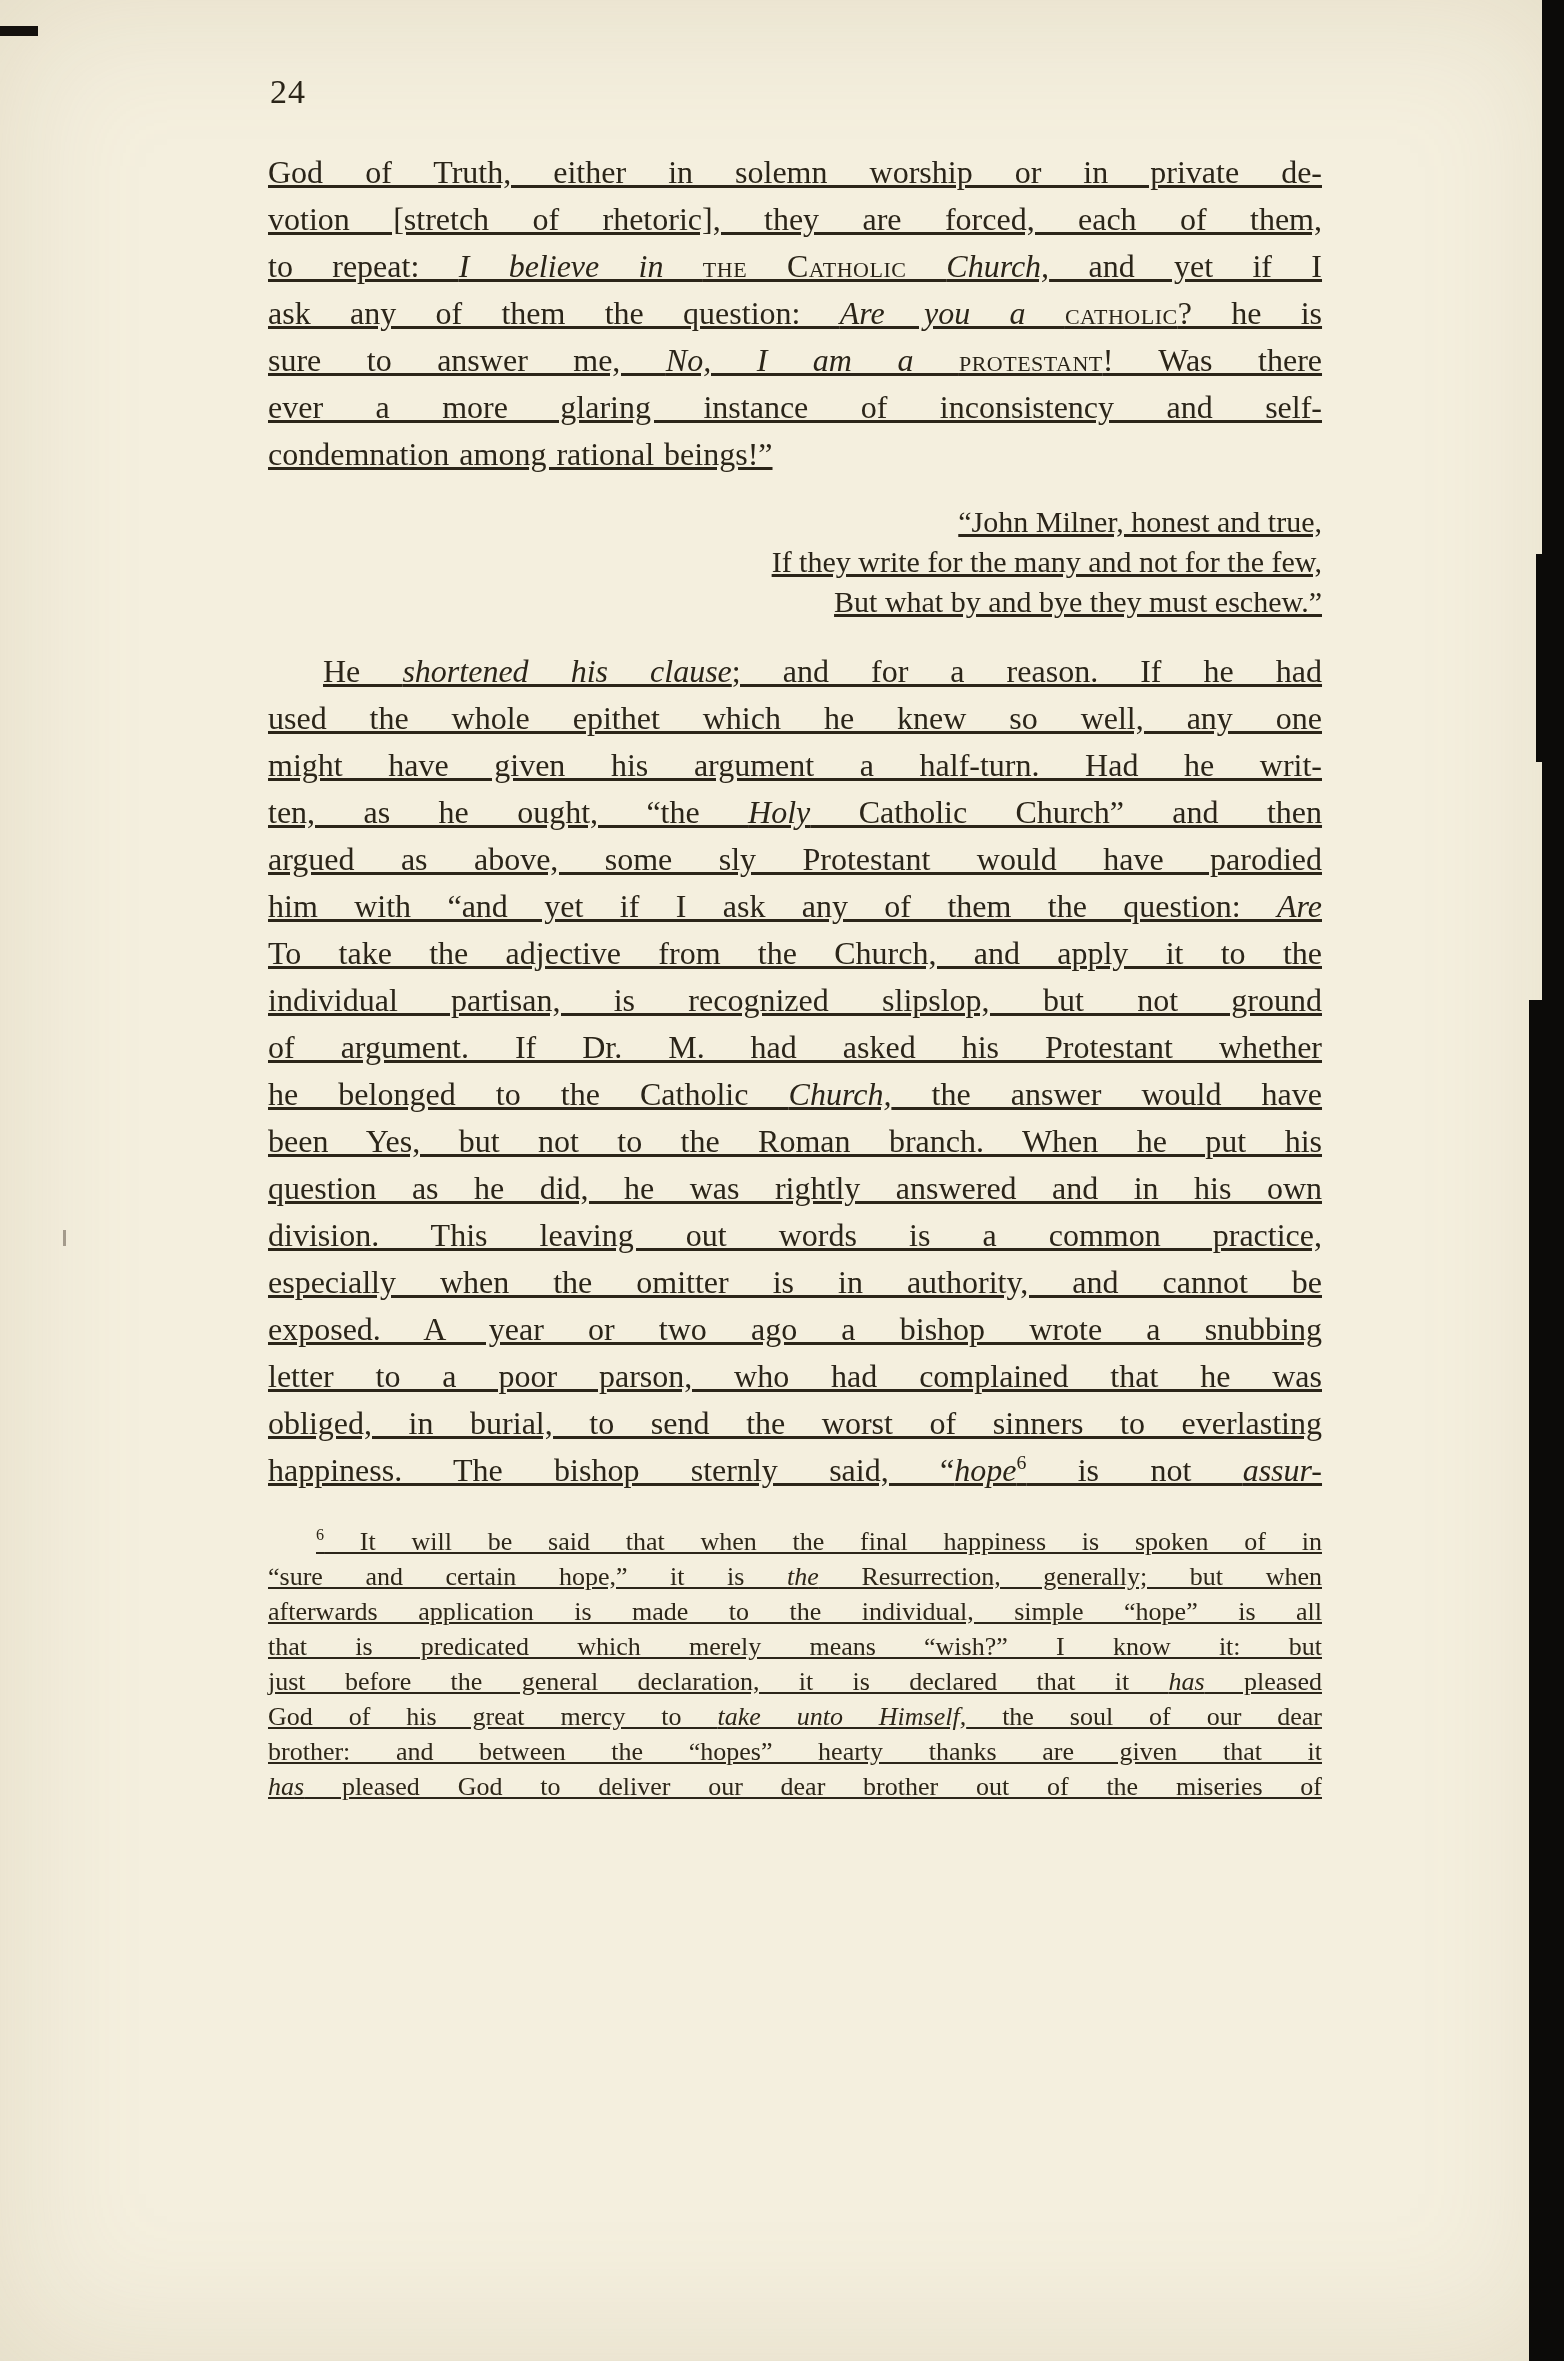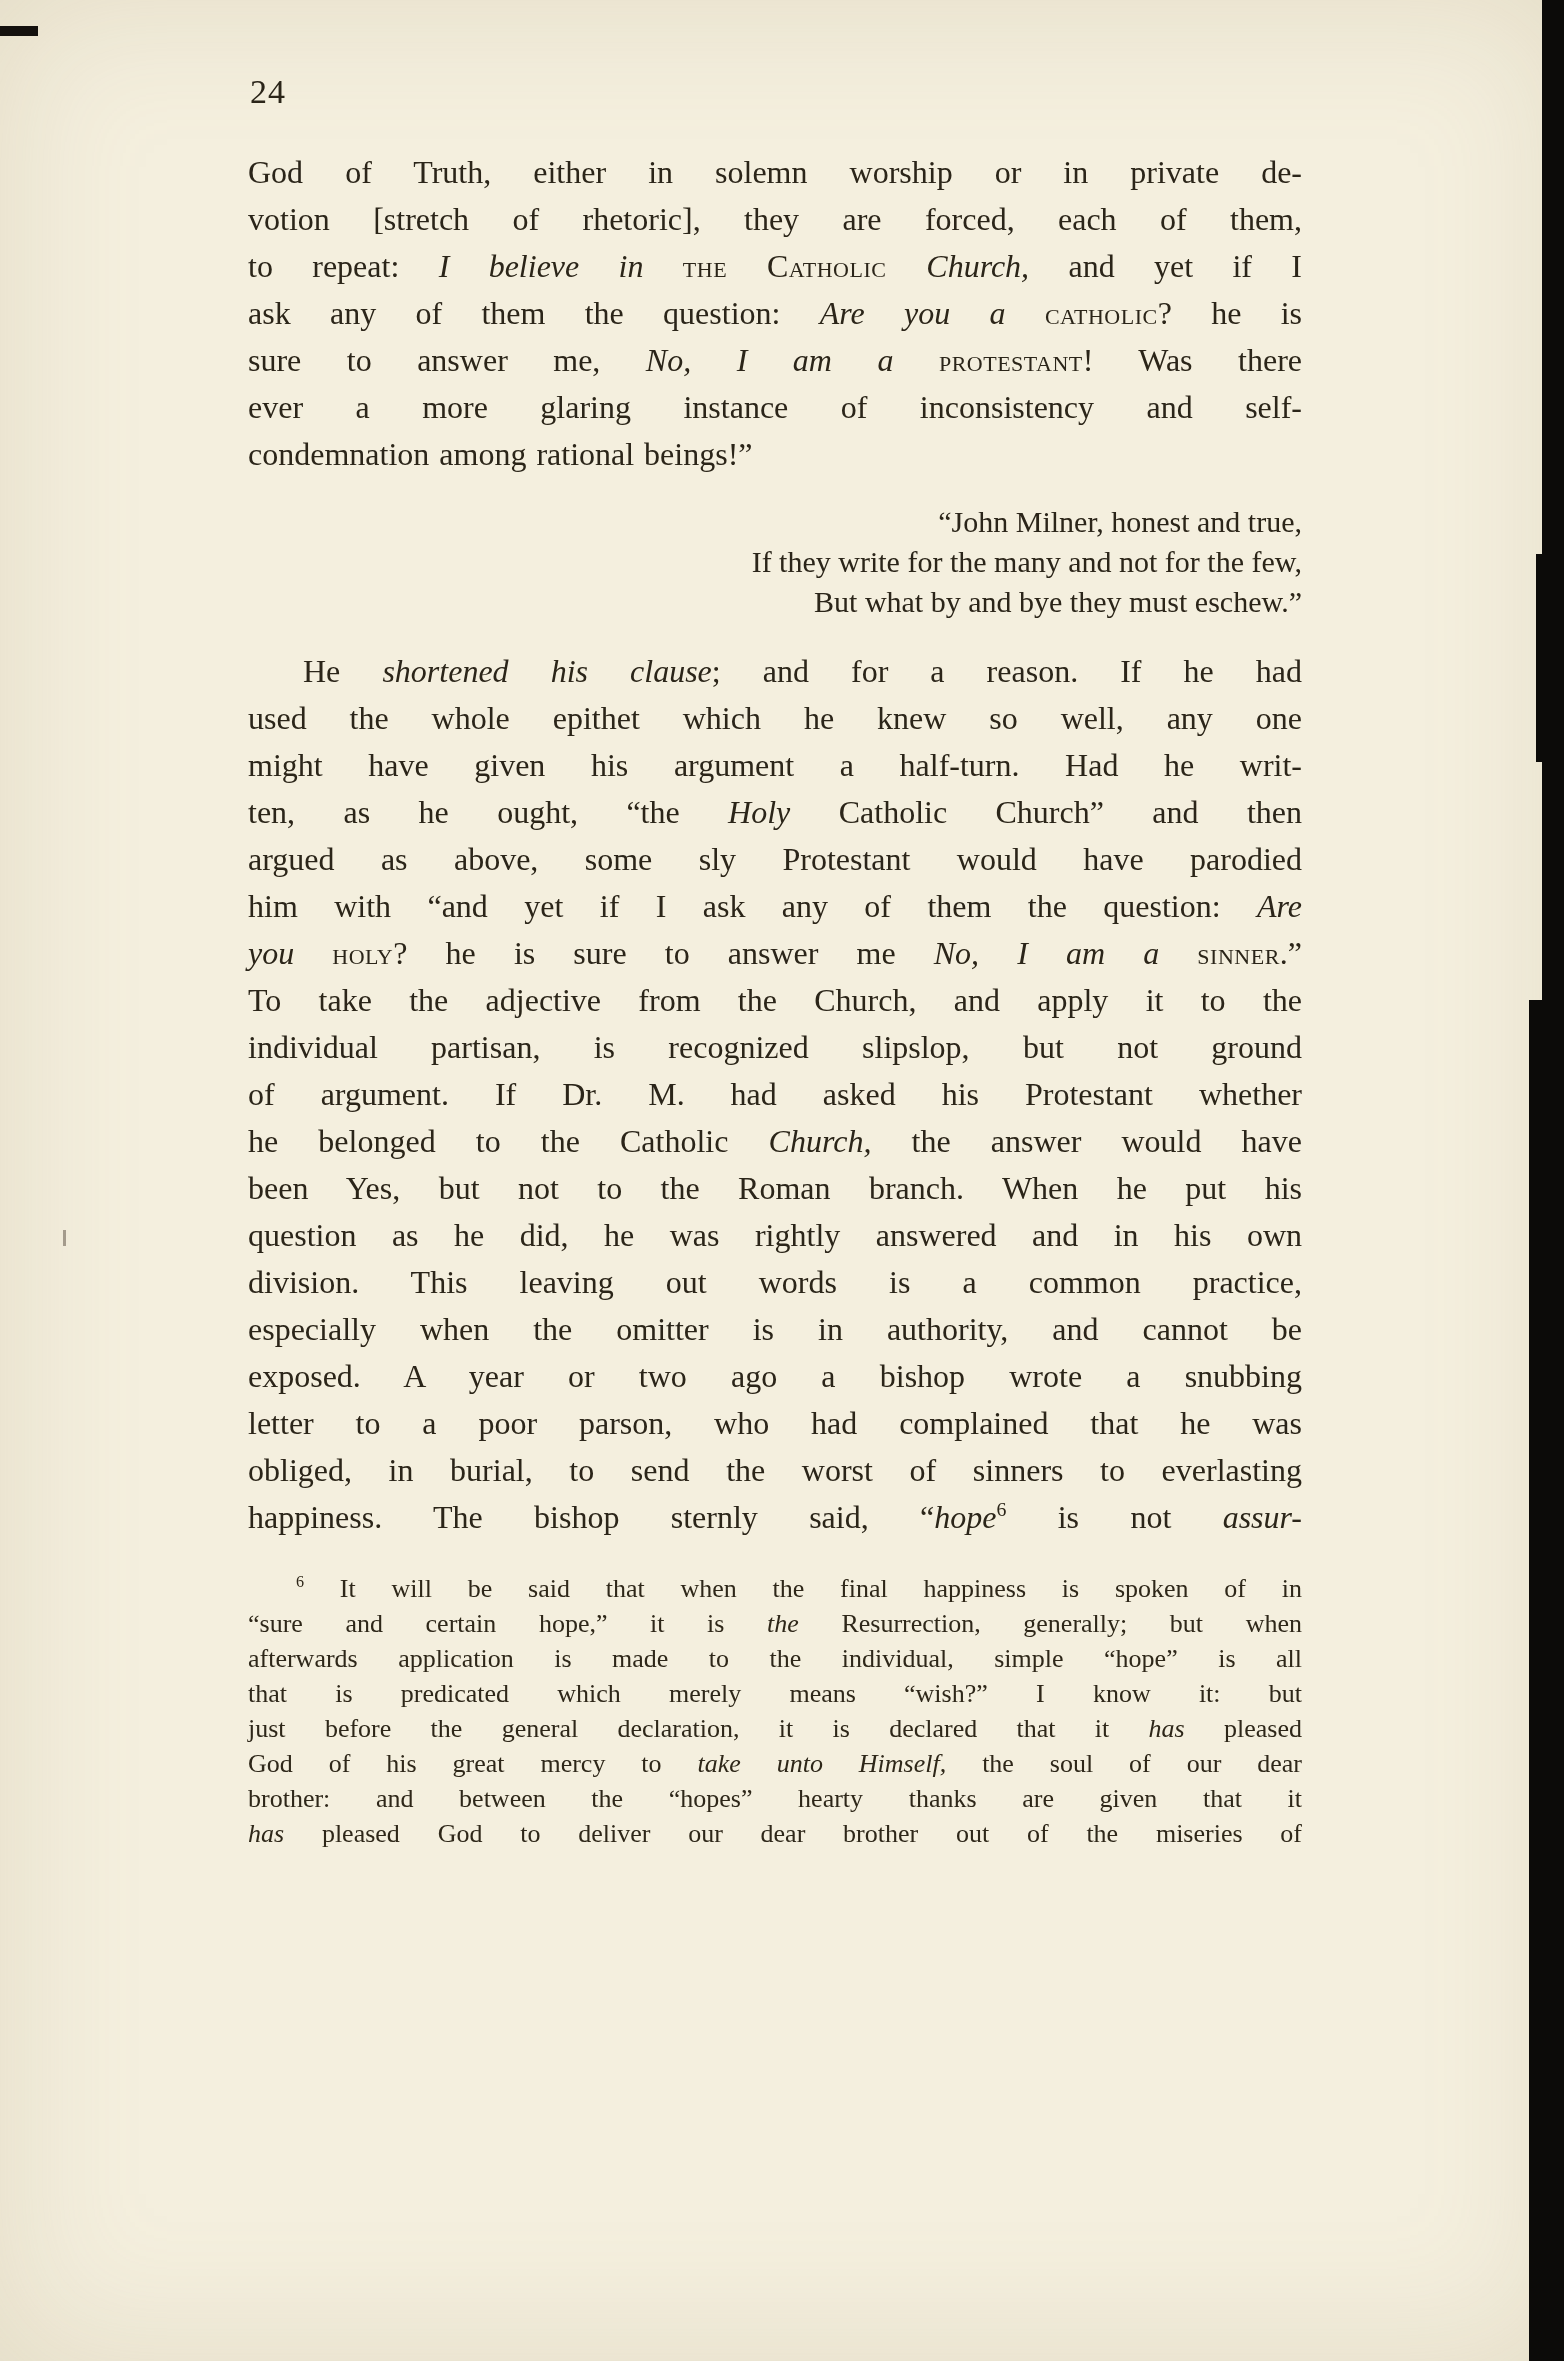--- a/index.html
+++ b/index.html
@@ -31,21 +31,21 @@
   .binding-bar::after {
     content: ""; position: absolute; right: 0; top: 554px; height: 208px;
     width: 28px; background: #0c0b09;
   }
   .speck {
     position: absolute; left: 63px; top: 1230px;
     width: 3px; height: 16px; background: rgba(70, 58, 44, 0.45);
   }
 
   .content {
-    position: absolute; left: 248px; top: 71px; width: 1054px;
+    position: absolute; left: 268px; top: 71px; width: 1054px; text-decoration: underline;
   }
 
   .header-row { position: relative; height: 46px; margin-bottom: 32px; }
   .page-number {
     position: absolute; left: 2px; top: 2px;
     font-size: 34px; letter-spacing: 1px;
   }
   .running-title {
     display: block; text-align: center;
     font-size: 27px; letter-spacing: 4px; word-spacing: 7px;
@@ -106,21 +106,20 @@
       <div class="poem-line">But what by and bye they must eschew.”</div>
     </div>
 
     <div class="body-para para2">
         <div class="tline"><span>He </span><span class="it">shortened his clause</span><span>; and for a reason. If he had</span></div>
         <div class="tline"><span>used the whole epithet which he knew so well, any one</span></div>
         <div class="tline"><span>might have given his argument a half-turn. Had he writ-</span></div>
         <div class="tline"><span>ten, as he ought, “the </span><span class="it">Holy</span><span> Catholic Church” and then</span></div>
         <div class="tline"><span>argued as above, some sly Protestant would have parodied</span></div>
         <div class="tline"><span>him with “and yet if I ask any of them the question: </span><span class="it">Are</span></div>
-        <div class="tline"><span class="it">you </span><span class="sc">holy</span><span>? he is sure to answer me </span><span class="it">No, I am a </span><span class="sc">sinner</span><span>.”</span></div>
         <div class="tline"><span>To take the adjective from the Church, and apply it to the</span></div>
         <div class="tline"><span>individual partisan, is recognized slipslop, but not ground</span></div>
         <div class="tline"><span>of argument. If Dr. M. had asked his Protestant whether</span></div>
         <div class="tline"><span>he belonged to the Catholic </span><span class="it">Church,</span><span> the answer would have</span></div>
         <div class="tline"><span>been Yes, but not to the Roman branch. When he put his</span></div>
         <div class="tline"><span>question as he did, he was rightly answered and in his own</span></div>
         <div class="tline"><span>division. This leaving out words is a common practice,</span></div>
         <div class="tline"><span>especially when the omitter is in authority, and cannot be</span></div>
         <div class="tline"><span>exposed. A year or two ago a bishop wrote a snubbing</span></div>
         <div class="tline"><span>letter to a poor parson, who had complained that he was</span></div>

